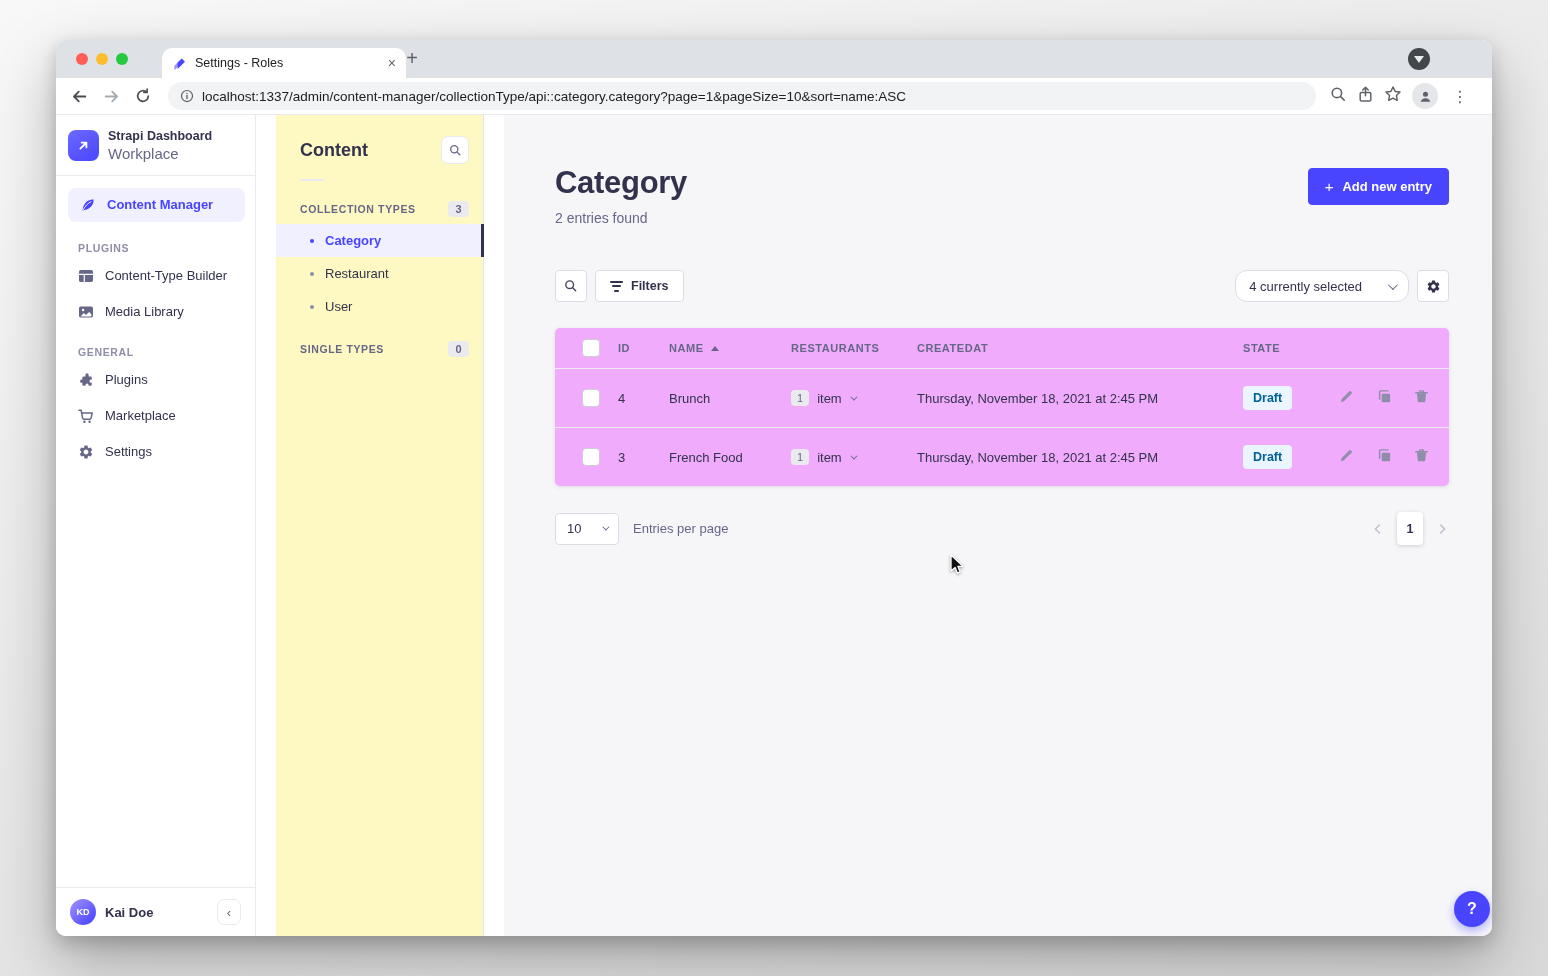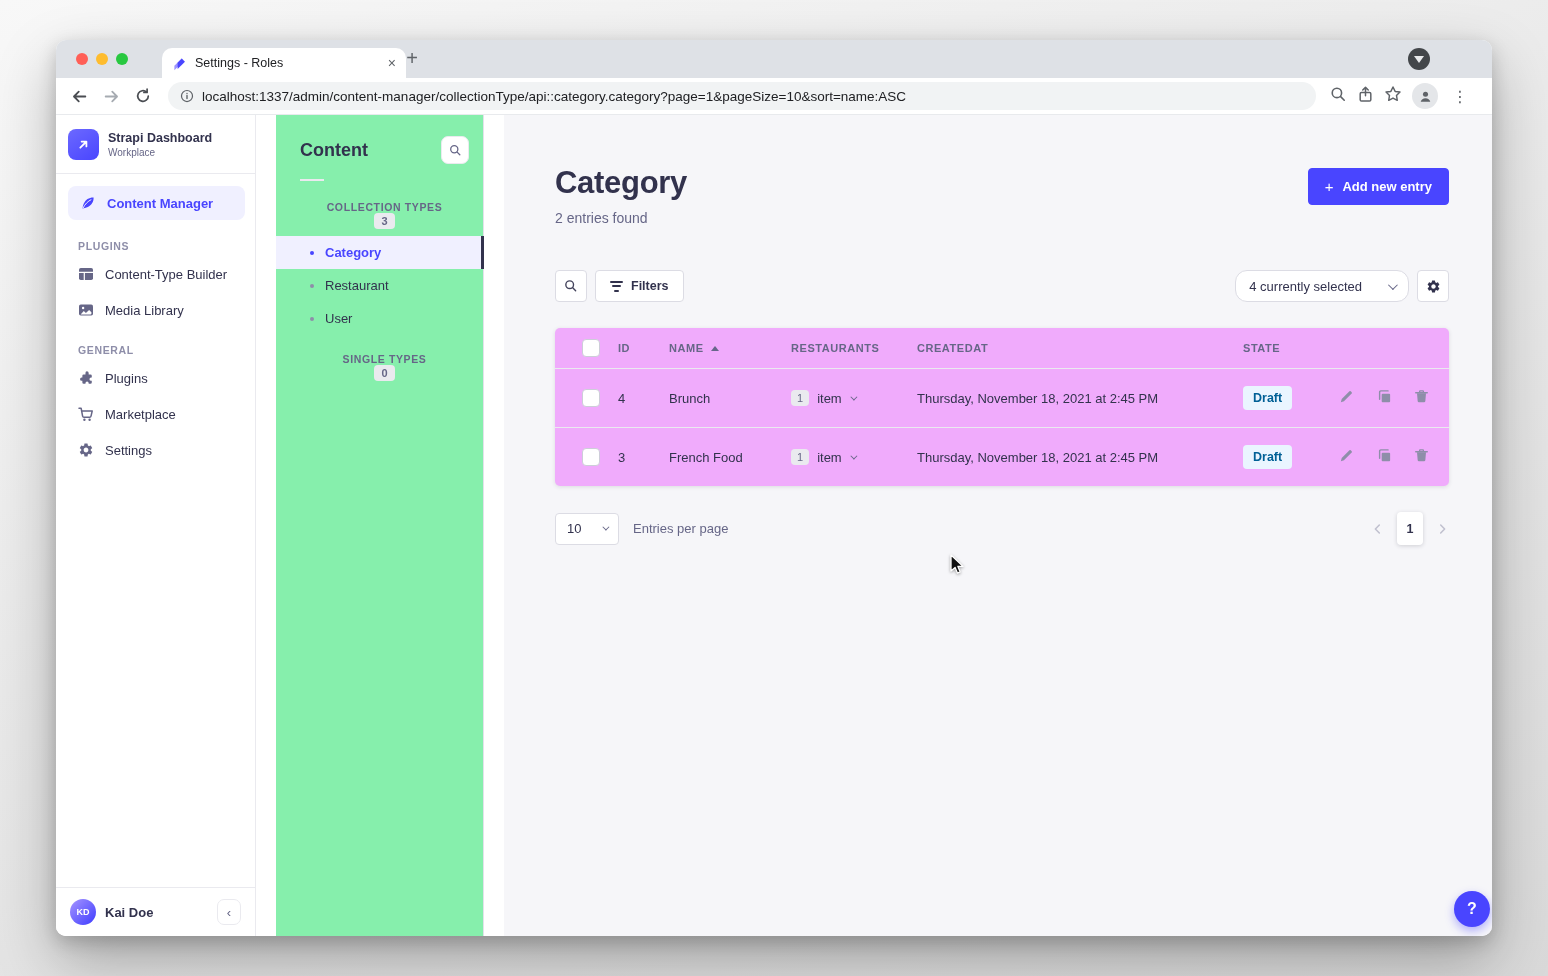--- a/index.html
+++ b/index.html
@@ -45,41 +45,41 @@
   .tb-right { display:flex; align-items:center; gap:10px; margin-left:8px; }
   .avatar-chip { width:26px; height:26px; border-radius:50%; background:#e4e6e9; display:flex; align-items:center; justify-content:center; }
   .kebab { font-size:16px; color:#5f6368; letter-spacing:0; padding:0 4px; }
   
   .app { display:flex; height:821px;gap:20px; }
   .sidebar { width:200px; background:#fff; border-right:1px solid #eaeaef; position:relative; }
   .brand { display:flex; align-items:center; gap:9px; padding:14px 12px 13px 12px; border-bottom:1px solid #eaeaef; }
   .brand-logo { width:31px; height:31px; border-radius:8px; background:linear-gradient(145deg,#6c69ff,#4945ff);
     display:flex; align-items:center; justify-content:center; flex:0 0 auto; }
   .brand-name { font-size:12.5px; font-weight:700; color:#32324d; line-height:1.25; }
-  .brand-sub { font-size:10px; color:#666687; }
+  .brand-sub { font-size:15px; color:#666687; }
   .cm-item { margin:12px 10px 4px 12px; background:#f0f0ff; border-radius:8px; padding:9px 12px;
     display:flex; align-items:center; gap:11px; color:#4945ff; font-size:13px; font-weight:600; }
   .side-section { padding:16px 16px 4px 22px; font-size:10.5px; font-weight:700; letter-spacing:.06em; color:#8e8ea9; }
   .side-item { display:flex; align-items:center; gap:11px; padding:10px 16px 10px 22px; font-size:13px; color:#32324d; }
   .side-item svg { flex:0 0 auto; }
   .sidebar-footer { position:absolute; left:0; right:0; bottom:0; background:#fff; border-top:1px solid #eaeaef;
     display:flex; align-items:center; gap:9px; padding:11px 14px; }
   .user-avatar { width:26px; height:26px; border-radius:50%; background:linear-gradient(135deg,#9b8cff 10%,#4945ff 90%);
     color:#fff; font-size:9px; font-weight:700; display:flex; align-items:center; justify-content:center; }
   .user-name { flex:1; font-size:13px; font-weight:600; color:#32324d; }
   .collapse-btn { width:24px; height:26px; border:1px solid #eaeaef; border-radius:7px; background:#fff;
     color:#666687; font-size:13px; display:flex; align-items:center; justify-content:center; }
   
-  .subnav { width:208px; background:#86efac; border-right:1px solid #e2e2ea; position:relative; }
+  .subnav { width:208px; background:#fef9c3; border-right:1px solid #e2e2ea; position:relative; }
   .subnav-head { display:flex; align-items:center; justify-content:space-between; padding:21px 14px 0 24px; }
   .subnav-title { font-size:18px; font-weight:700; color:#32324d; }
   .sq-btn { width:28px; height:28px; border:1px solid #eaeaef; border-radius:7px; background:#fff;
     display:flex; align-items:center; justify-content:center; color:#666687; }
   .subnav-rule { width:24px; height:2px; background:#eaeaef; margin:15px 0 12px 24px; }
-  .subnav-sec { display:flex; align-items:center; justify-content:space-between; padding:8px 14px 7px 24px;flex-direction:column; }
+  .subnav-sec { display:flex; align-items:center; justify-content:space-between; padding:8px 14px 7px 24px; }
   .subnav-sec-label { font-size:10.5px; font-weight:700; letter-spacing:.06em; color:#666687; }
   .count-badge { min-width:21px; text-align:center; background:#eaeaef; color:#666687; border-radius:4px;
     font-size:11px; font-weight:600; padding:2px 4px; }
   .subnav-item { height:33px; display:flex; align-items:center; gap:11px; padding-left:34px;
     font-size:13px; color:#32324d; position:relative; }
   .dot { width:4px; height:4px; border-radius:50%; background:#8e8ea9; flex:0 0 auto; }
   .subnav-item.active { background:#f0f0ff; color:#4945ff; font-weight:600; }
   .subnav-item.active .dot { background:#4945ff; }
   .active-bar { position:absolute; right:-1px; top:0; bottom:0; width:3px; background:#32324d; }
   

